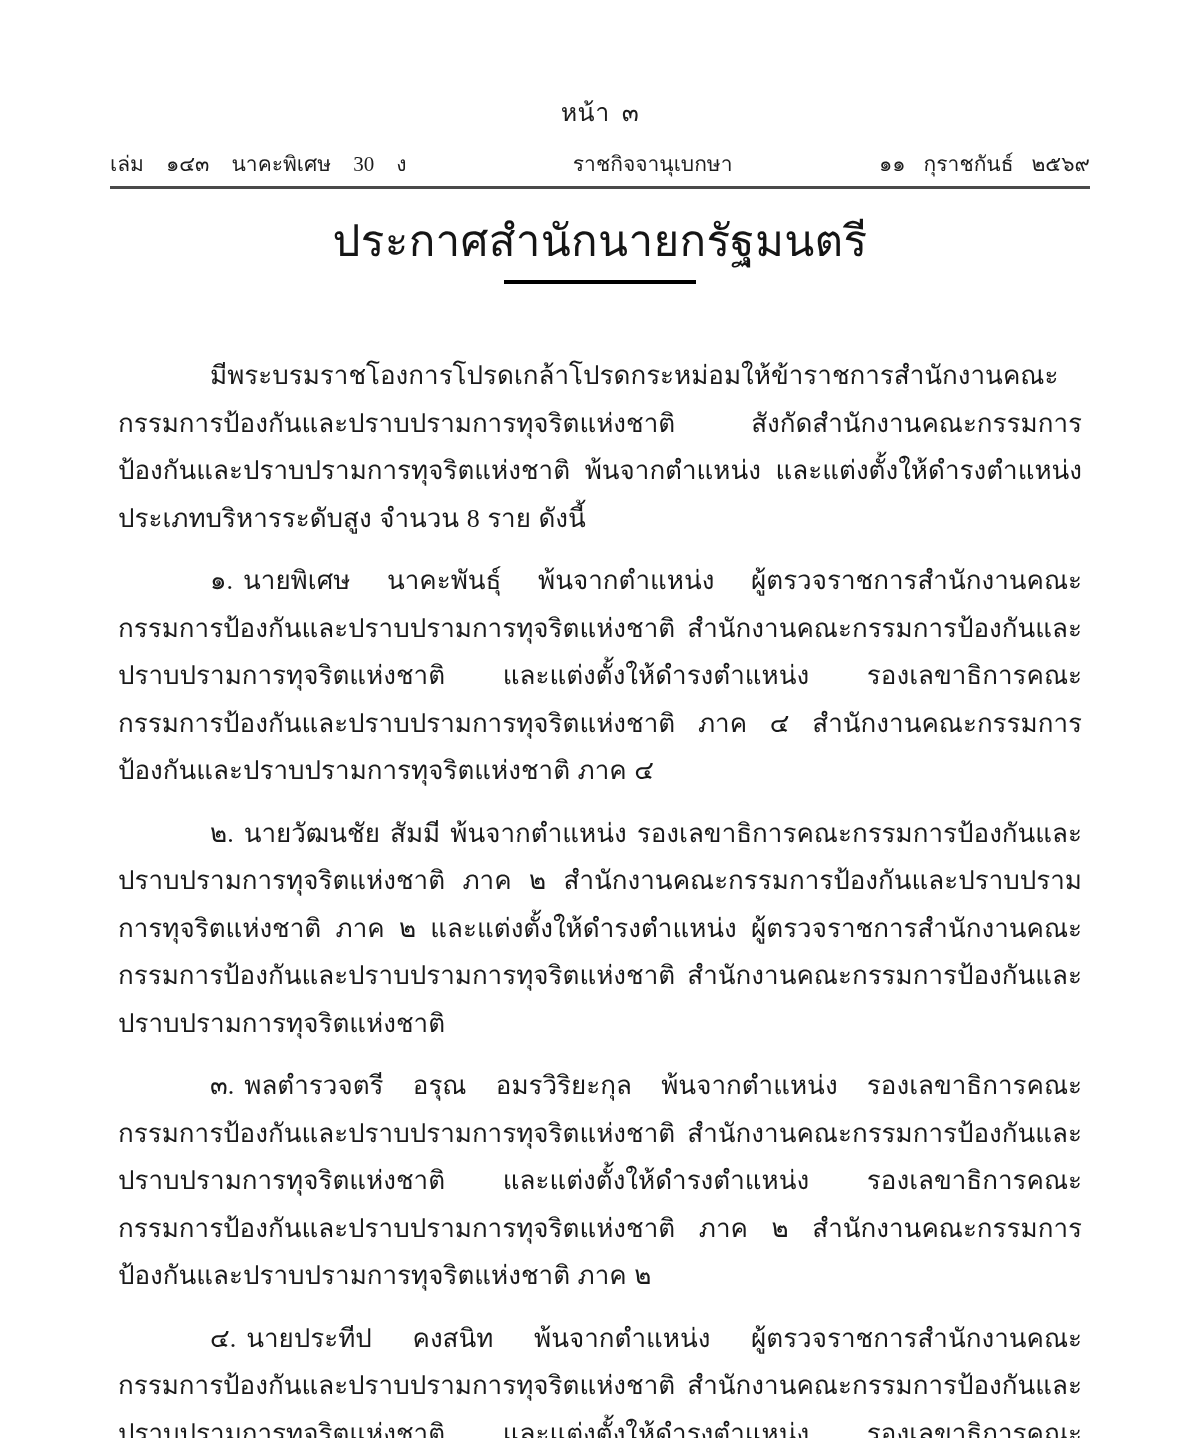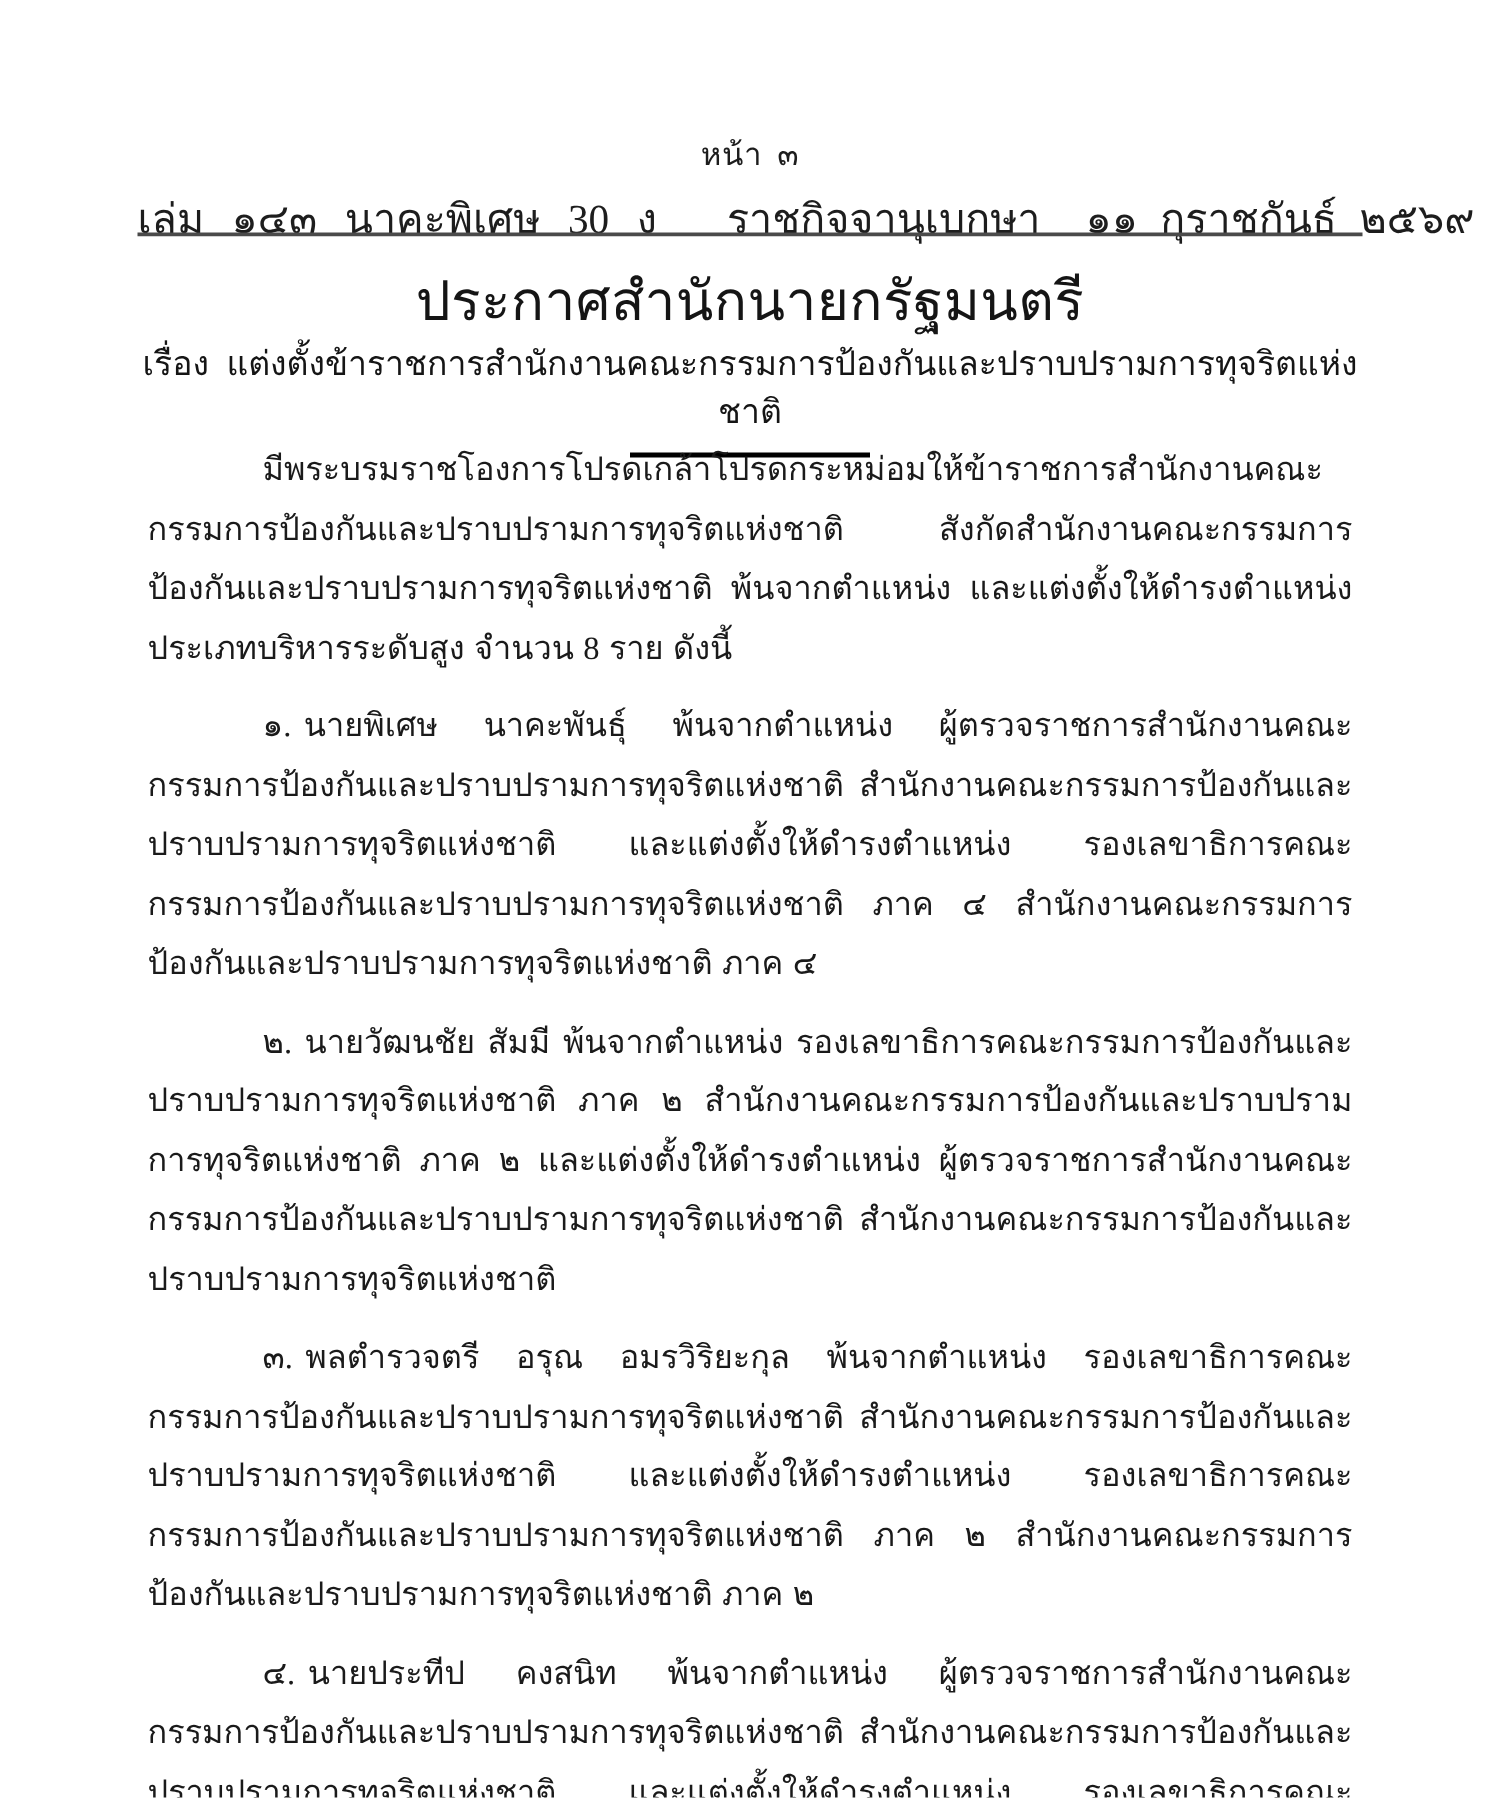--- a/index.html
+++ b/index.html
@@ -19,37 +19,37 @@
     width: 1200px;
     height: 1438px;
     background: #ffffff;
     box-sizing: border-box;
   }
 
   
   .gazette-header {
     position: absolute;
     left: 110px;
-    top: 108px;
+    top: 96px;
     width: 980px;
   }
   .page-number-line {
     text-align: center;
     font-size: 25px;
     line-height: 34px;
     letter-spacing: 0.5px;
     color: #1d1d1d;
   }
   .page-number-line .pg-label { margin-right: 12px; }
 
   .header-row {
     display: flex;
     align-items: baseline;
     justify-content: space-between;
-    font-size: 33px;
+    font-size: 21px;
     line-height: 36px;
     color: #1d1d1d;
     padding-bottom: 4px;
     gap: 36px;
   }
   .header-left {
     display: flex;
     align-items: baseline;
     white-space: nowrap;
   }
@@ -147,23 +147,20 @@
         <span>๑๑</span>
         <span>กุราชกันธ์</span>
         <span>๒๕๖๙</span>
       </span>
     </div>
   </div>
   <div class="header-rule"></div>
 
   <div class="title-block">
     <div class="doc-title">ประกาศสำนักนายกรัฐมนตรี</div>
-    <div class="doc-subtitle">
-      <span class="subject-label">เรื่อง</span><span>แต่งตั้งข้าราชการสำนักงานคณะกรรมการป้องกันและปราบปรามการทุจริตแห่งชาติ</span>
-    </div>
     <div class="title-divider"></div>
   </div>
 
   <div class="body-content">
     <p class="para"><span class="indent"></span><span>มีพระบรมราชโองการโปรดเกล้าโปรดกระหม่อมให้ข้าราชการสำนักงานคณะกรรมการป้องกันและปราบปรามการทุจริตแห่งชาติ  สังกัดสำนักงานคณะกรรมการป้องกันและปราบปรามการทุจริตแห่งชาติ พ้นจากตำแหน่ง  และแต่งตั้งให้ดำรงตำแหน่งประเภทบริหารระดับสูง  จำนวน  8  ราย  ดังนี้</span></p>
 
     <p class="para"><span class="indent"></span><span class="item-no">๑.</span><span>นายพิเศษ นาคะพันธุ์ พ้นจากตำแหน่ง ผู้ตรวจราชการสำนักงานคณะกรรมการป้องกันและปราบปรามการทุจริตแห่งชาติ  สำนักงานคณะกรรมการป้องกันและปราบปรามการทุจริตแห่งชาติ และแต่งตั้งให้ดำรงตำแหน่ง  รองเลขาธิการคณะกรรมการป้องกันและปราบปรามการทุจริตแห่งชาติ ภาค  ๔  สำนักงานคณะกรรมการป้องกันและปราบปรามการทุจริตแห่งชาติ  ภาค  ๔</span></p>
 
     <p class="para"><span class="indent"></span><span class="item-no">๒.</span><span>นายวัฒนชัย  สัมมี  พ้นจากตำแหน่ง  รองเลขาธิการคณะกรรมการป้องกันและปราบปรามการทุจริตแห่งชาติ  ภาค  ๒  สำนักงานคณะกรรมการป้องกันและปราบปรามการทุจริตแห่งชาติ  ภาค  ๒ และแต่งตั้งให้ดำรงตำแหน่ง  ผู้ตรวจราชการสำนักงานคณะกรรมการป้องกันและปราบปรามการทุจริตแห่งชาติ สำนักงานคณะกรรมการป้องกันและปราบปรามการทุจริตแห่งชาติ</span></p>
 

